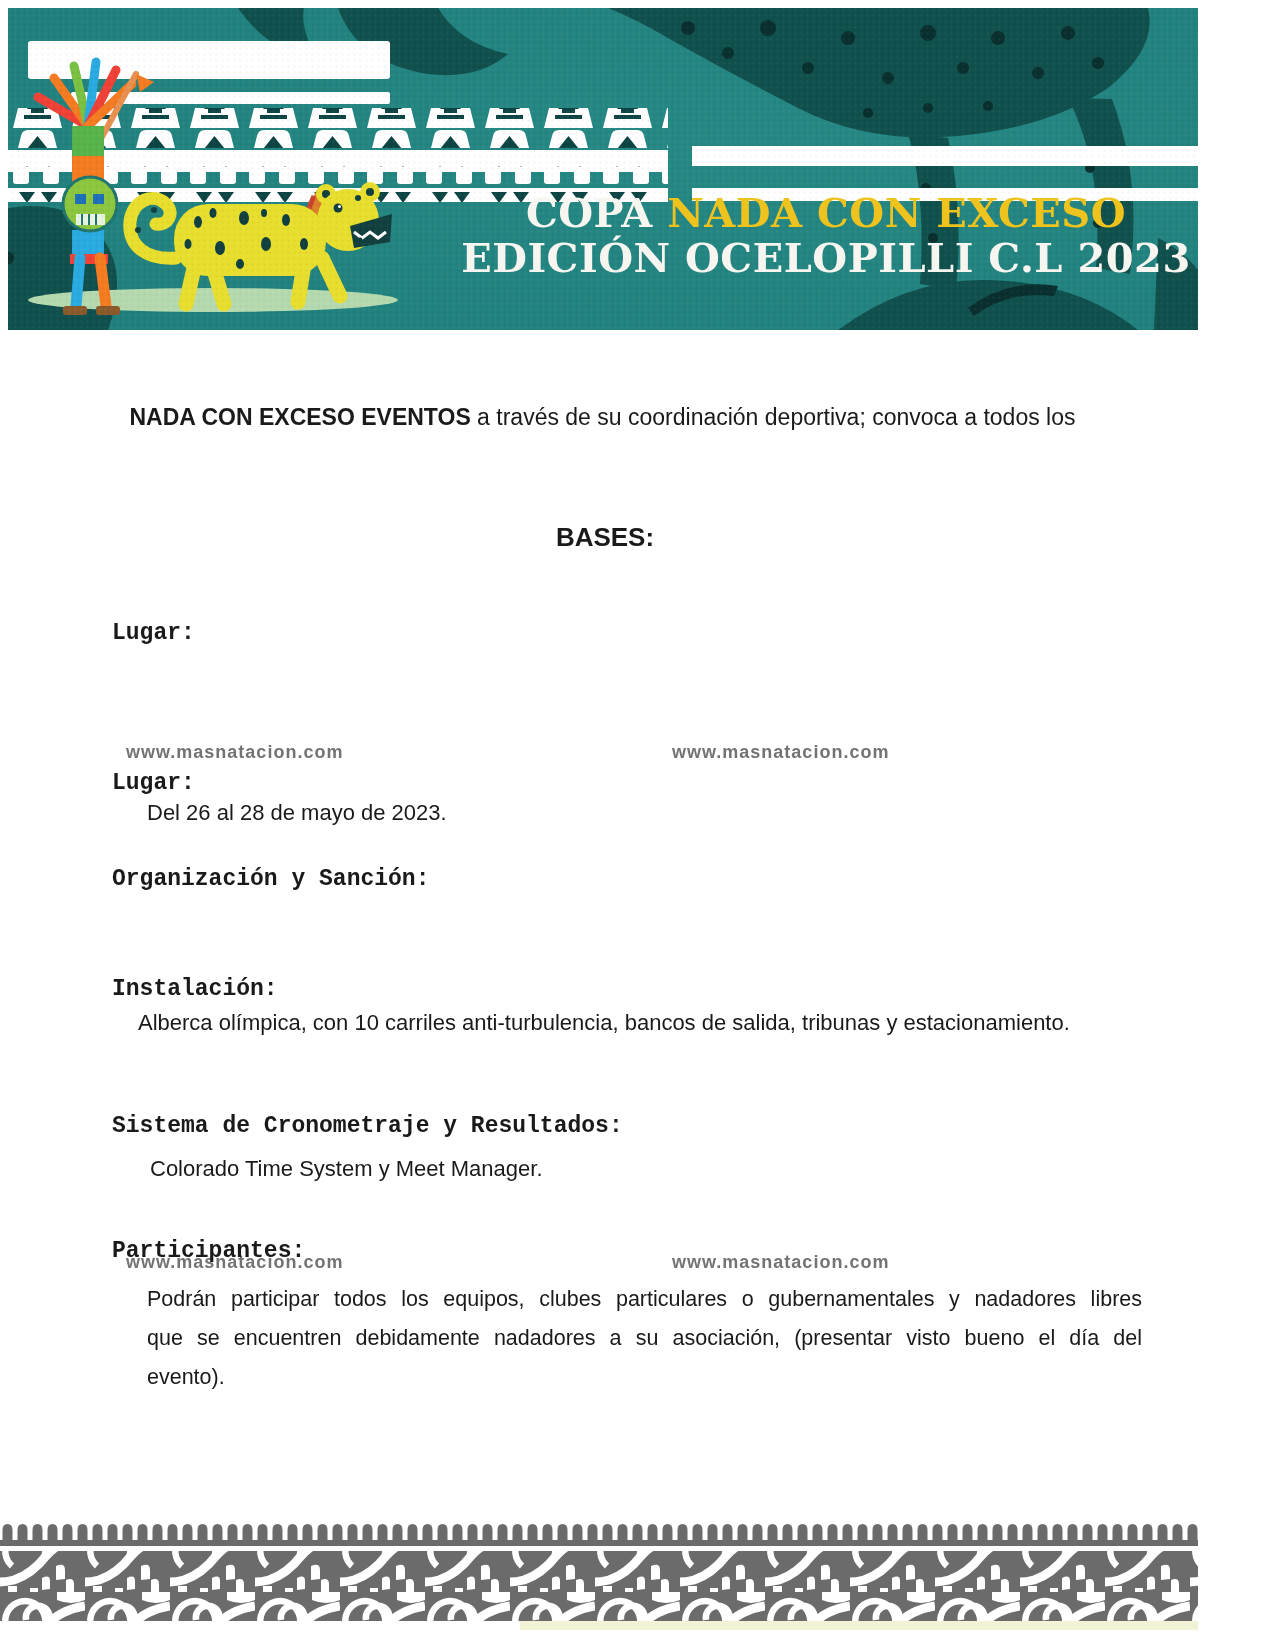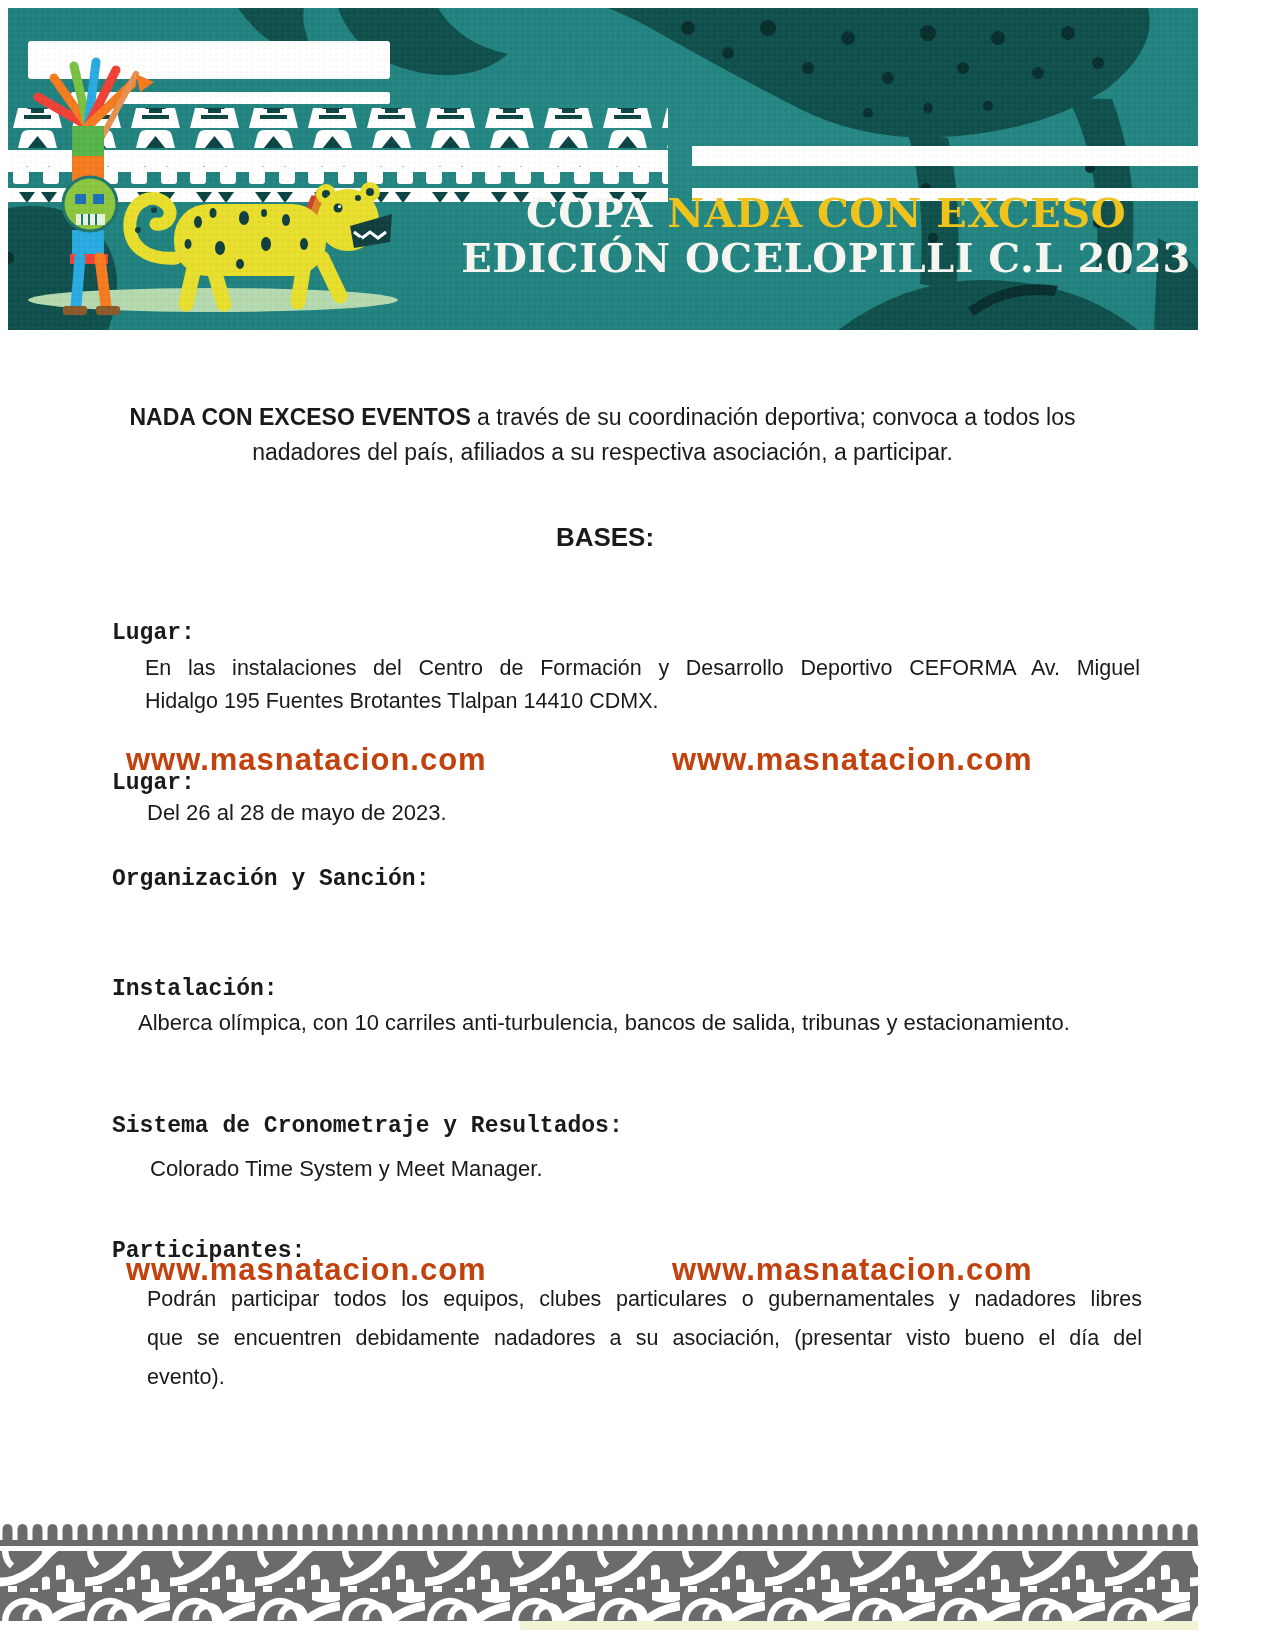--- a/index.html
+++ b/index.html
@@ -16,21 +16,21 @@
   
   .intro{left:95px;top:400px;width:1015px;text-align:center;font-size:23px;line-height:35px;}
   .bases{left:0px;top:522px;width:1210px;text-align:center;font-weight:bold;font-size:26px;}
   .h{font-weight:bold;font-size:23px;white-space:nowrap;font-family:Liberation Mono, monospace;}
   .t{font-size:22px;white-space:nowrap;}
   .para{font-size:21.5px;}
   .jline{width:995px;line-height:33px;text-align:justify;text-align-last:justify;height:33px;overflow:hidden;}
   .nline{width:995px;line-height:33px;white-space:nowrap;}
   .pl .jline,.pl .nline{line-height:39px;height:39px;}
   .b{font-weight:bold;}
-  .watermark{font-size:31px;font-weight:bold;color:#c2410c;letter-spacing:1px;white-space:nowrap;z-index:1;}
+  .watermark{font-size:18px;font-weight:bold;color:#737373;letter-spacing:1px;white-space:nowrap;z-index:1;}
   .over{z-index:2;}
   
   .strip{left:520px;top:1621px;width:755px;height:9px;background:#f2f2d4;}
 </style>
 </head>
 <body>
 
 <div class="page">
 
   <div class="abs banner">
@@ -177,30 +177,25 @@
 
     
     <div class="abs masthead-text">
       <div><span class="mh-white">COPA </span><span class="mh-yellow">NADA CON EXCESO</span></div>
       <div class="mh-white">EDICIÓN OCELOPILLI C.L 2023</div>
     </div>
   </div>
 
   <div class="abs intro">
     <div><span class="b">NADA CON EXCESO EVENTOS</span><span> a través de su coordinación deportiva; convoca a todos los</span></div>
-    <div>nadadores del país, afiliados a su respectiva asociación, a participar.</div>
   </div>
 
   <div class="abs bases">BASES:</div>
 
   <div class="abs h" style="left:112px;top:620px;">Lugar:</div>
-  <div class="abs para" style="left:145px;top:652px;">
-    <div class="jline">En las instalaciones del Centro de Formación y Desarrollo Deportivo CEFORMA Av. Miguel</div>
-    <div class="nline">Hidalgo 195 Fuentes Brotantes Tlalpan 14410 CDMX.</div>
-  </div>
 
   <div class="abs watermark" style="left:126px;top:742px;">www.masnatacion.com</div>
   <div class="abs watermark" style="left:672px;top:742px;">www.masnatacion.com</div>
 
   <div class="abs h" style="left:112px;top:770px;">Lugar:</div>
   <div class="abs t" style="left:147px;top:800px;">Del 26 al 28 de mayo de 2023.</div>
 
   <div class="abs h" style="left:112px;top:866px;">Organización y Sanción:</div>
 
   <div class="abs h" style="left:112px;top:976px;">Instalación:</div>

